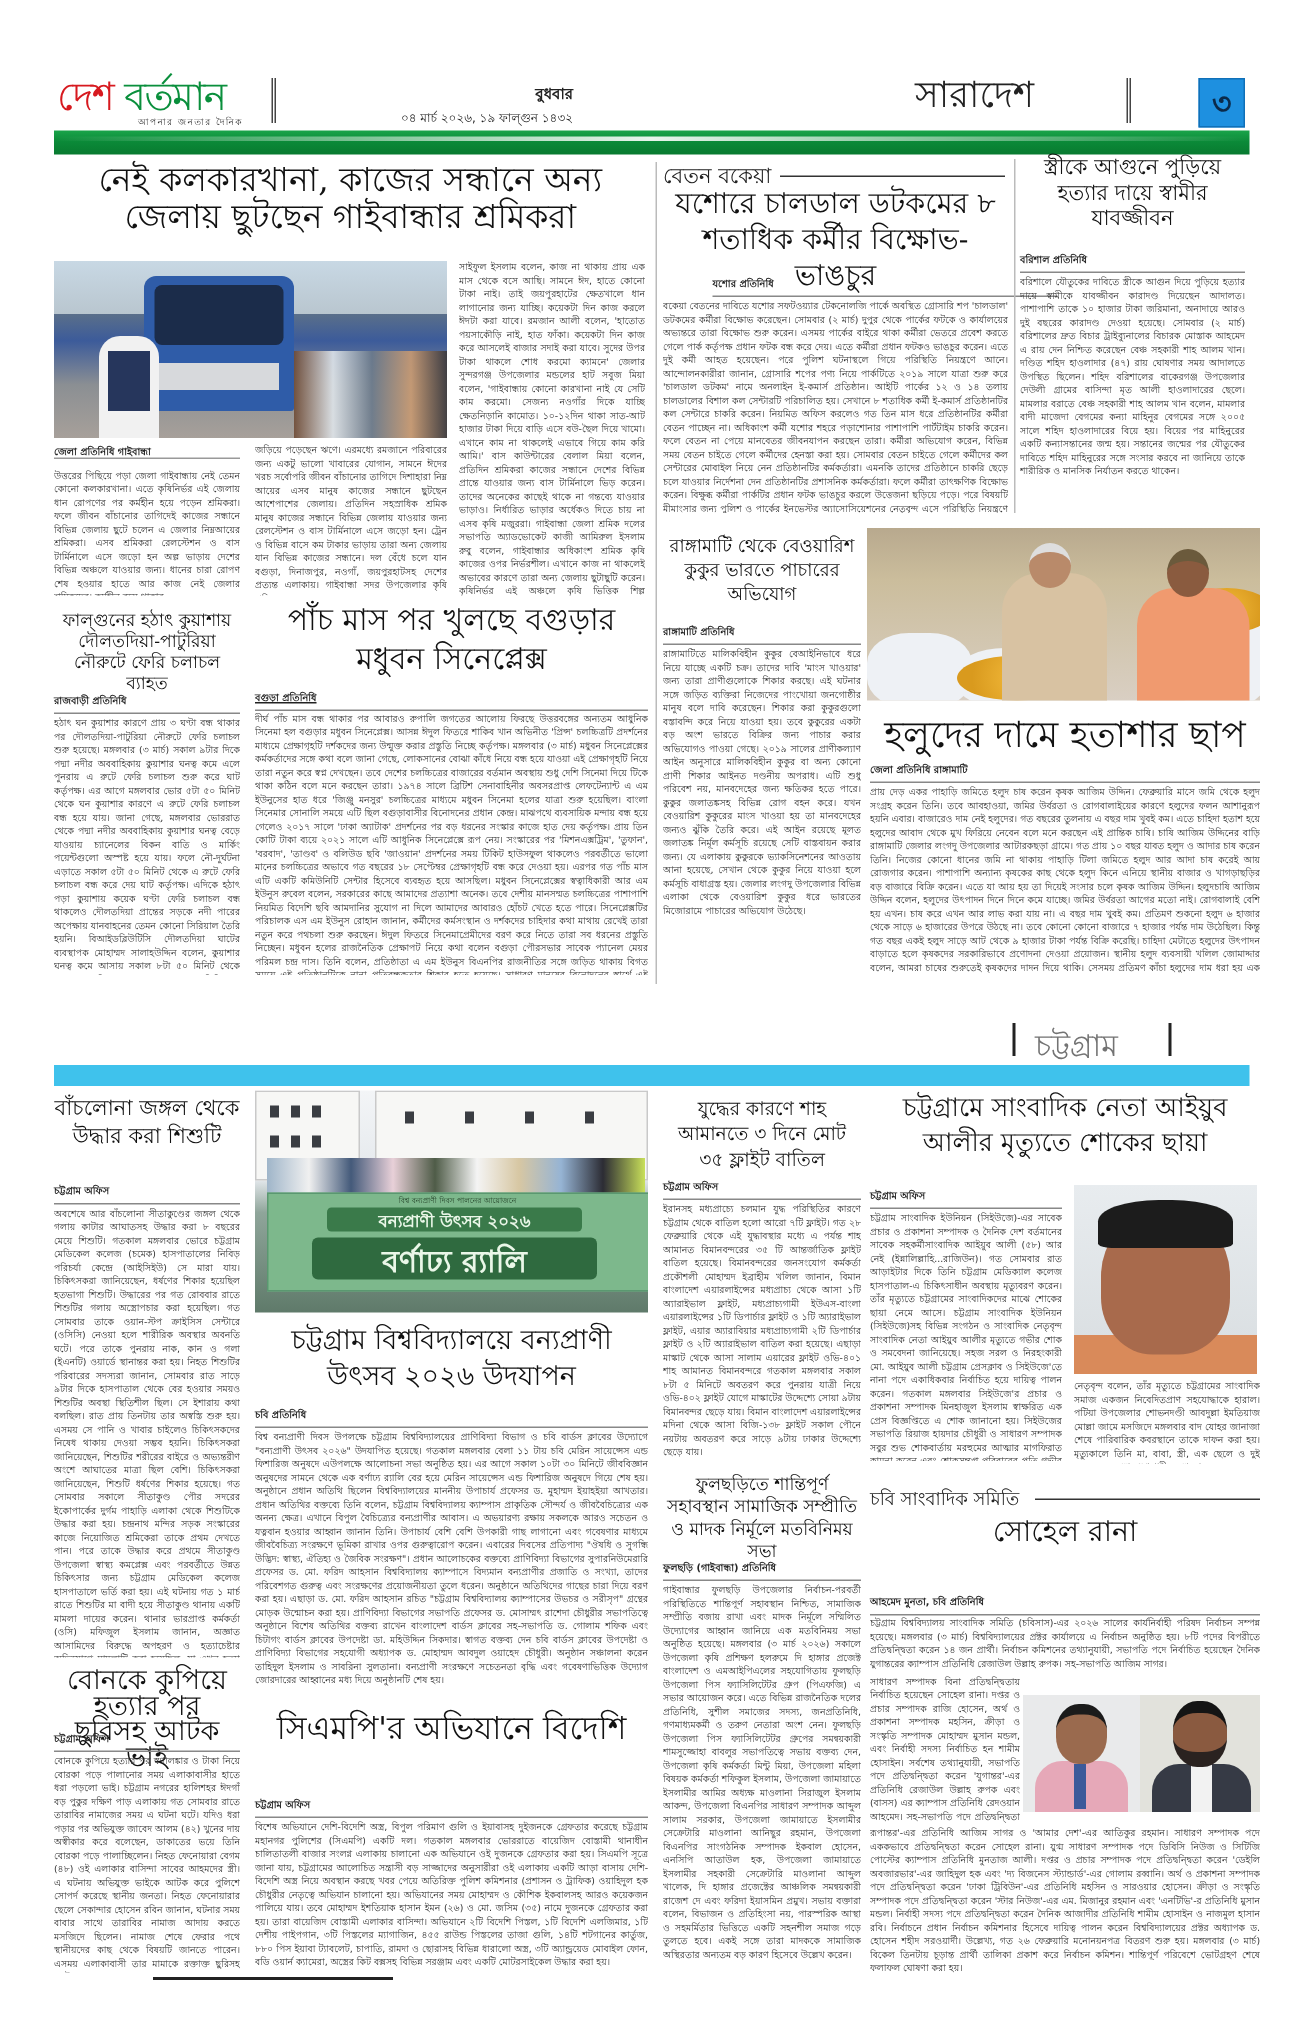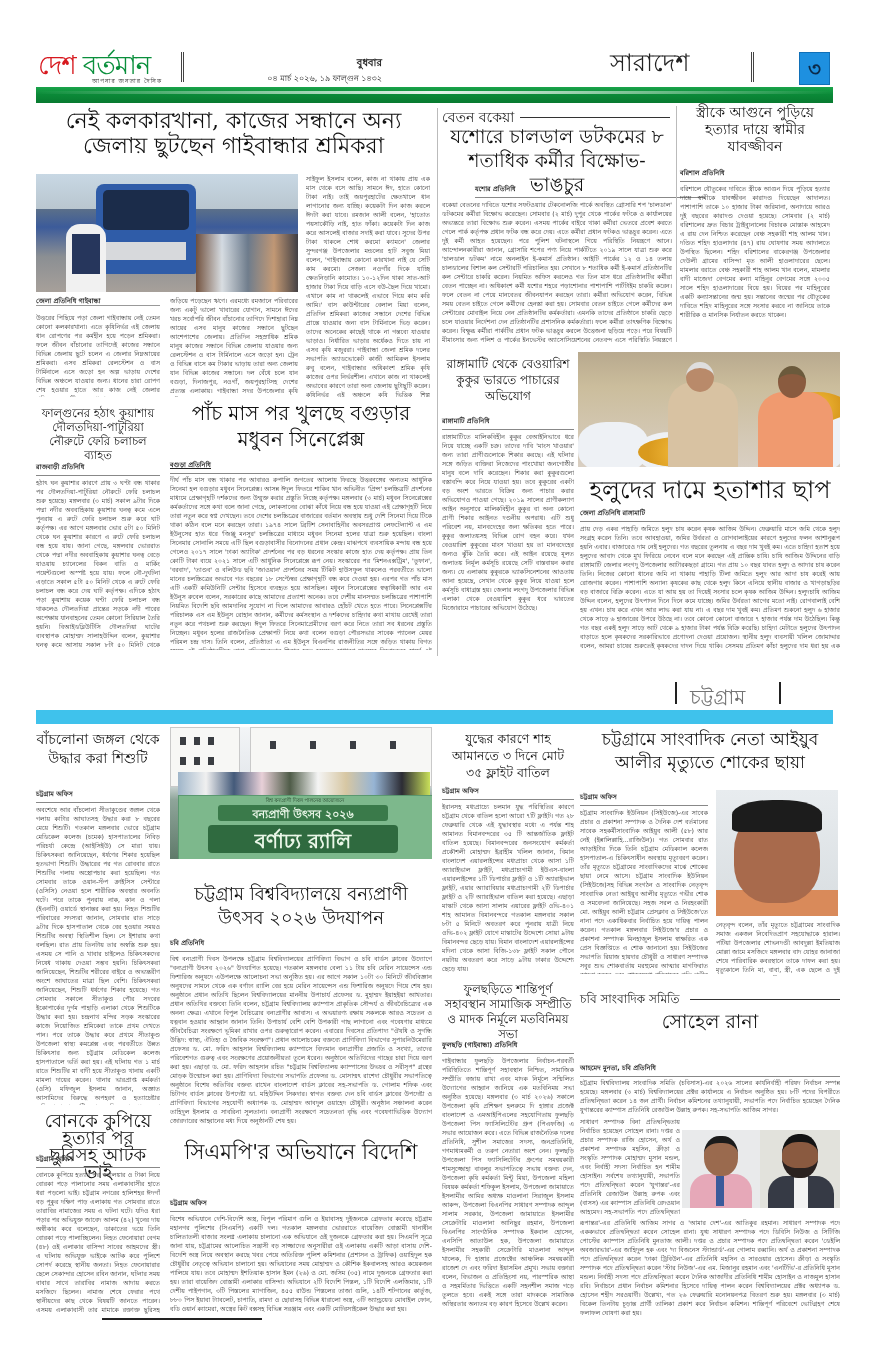--- a/index.html
+++ b/index.html
@@ -167,21 +167,21 @@
 
 <div class="abs ctg-bar" style="left:675px; top:682px;"></div>
 <div class="abs ctg-label">চট্টগ্রাম</div>
 <div class="abs ctg-bar" style="left:779px; top:682px;"></div>
 <div class="abs blue-band"></div>
 
 <div class="abs hl" style="left:36px; top:730px; width:124px; font-size:14px; line-height:19px;">বাঁচলোনা জঙ্গল থেকে উদ্ধার করা শিশুটি</div>
 <div class="abs byline" style="left:36px; top:789px; width:124px;">চট্টগ্রাম অফিস</div>
 <div class="abs body" style="left:36px; top:805px; width:124px; height:300px;">অবশেষে আর বাঁচলোনা সীতাকুণ্ডের জঙ্গল থেকে গলায় কাটার আঘাতসহ উদ্ধার করা ৮ বছরের মেয়ে শিশুটি। গতকাল মঙ্গলবার ভোরে চট্টগ্রাম মেডিকেল কলেজ (চমেক) হাসপাতালের নিবিড় পরিচর্যা কেন্দ্রে (আইসিইউ) সে মারা যায়। চিকিৎসকরা জানিয়েছেন, ধর্ষণের শিকার হয়েছিল হতভাগা শিশুটি। উদ্ধারের পর গত রোববার রাতে শিশুটির গলায় অস্ত্রোপচার করা হয়েছিল। গত সোমবার তাকে ওয়ান-স্টপ ক্রাইসিস সেন্টারে (ওসিসি) নেওয়া হলে শারীরিক অবস্থার অবনতি ঘটে। পরে তাকে পুনরায় নাক, কান ও গলা (ইএনটি) ওয়ার্ডে স্থানান্তর করা হয়। নিহত শিশুটির পরিবারের সদস্যরা জানান, সোমবার রাত সাড়ে ৯টার দিকে হাসপাতাল থেকে বের হওয়ার সময়ও শিশুটির অবস্থা স্থিতিশীল ছিল। সে ইশারায় কথা বলছিল। রাত প্রায় তিনটায় তার অস্বস্তি শুরু হয়। এসময় সে পানি ও খাবার চাইলেও চিকিৎসকদের নিষেধ থাকায় দেওয়া সম্ভব হয়নি। চিকিৎসকরা জানিয়েছেন, শিশুটির শরীরের বাইরে ও অভ্যন্তরীণ অংশে আঘাতের মাত্রা ছিল বেশি। চিকিৎসকরা জানিয়েছেন, শিশুটি ধর্ষণের শিকার হয়েছে। গত সোমবার সকালে সীতাকুণ্ড পৌর সদরের ইকোপার্কের দুর্গম পাহাড়ি এলাকা থেকে শিশুটিকে উদ্ধার করা হয়। চন্দ্রনাথ মন্দির সড়ক সংস্কারের কাজে নিয়োজিত শ্রমিকেরা তাকে প্রথম দেখতে পান। পরে তাকে উদ্ধার করে প্রথমে সীতাকুণ্ড উপজেলা স্বাস্থ্য কমপ্লেক্স এবং পরবর্তীতে উন্নত চিকিৎসার জন্য চট্টগ্রাম মেডিকেল কলেজ হাসপাতালে ভর্তি করা হয়। এই ঘটনায় গত ১ মার্চ রাতে শিশুটির মা বাদী হয়ে সীতাকুণ্ড থানায় একটি মামলা দায়ের করেন। থানার ভারপ্রাপ্ত কর্মকর্তা (ওসি) মফিজুল ইসলাম জানান, অজ্ঞাত আসামিদের বিরুদ্ধে অপহরণ ও হত্যাচেষ্টার অভিযোগে মামলাটি করা হয়েছিল, যা এখন হত্যা মামলায় রূপান্তরিত হবে।</div>
 
-<div class="abs photo ph-rally" style="left:170px; top:727px; width:262px; height:132px;">
+<div class="abs photo ph-rally" style="left:170px; top:727px; width:262px; height:148px;">
   <div class="building" style="left:0; top:0; width:70px; height:60px;"></div>
   <div class="building" style="left:80px; top:0; width:182px; height:60px;"></div>
   <div class="win" style="left:10px; top:10px;"></div>
     <div class="win" style="left:24px; top:10px;"></div>
     <div class="win" style="left:38px; top:10px;"></div>
   <div class="win" style="left:10px; top:30px;"></div>
     <div class="win" style="left:24px; top:30px;"></div>
     <div class="win" style="left:38px; top:30px;"></div>
   <div class="win" style="left:100px; top:14px;"></div>
     <div class="win" style="left:140px; top:14px;"></div>

